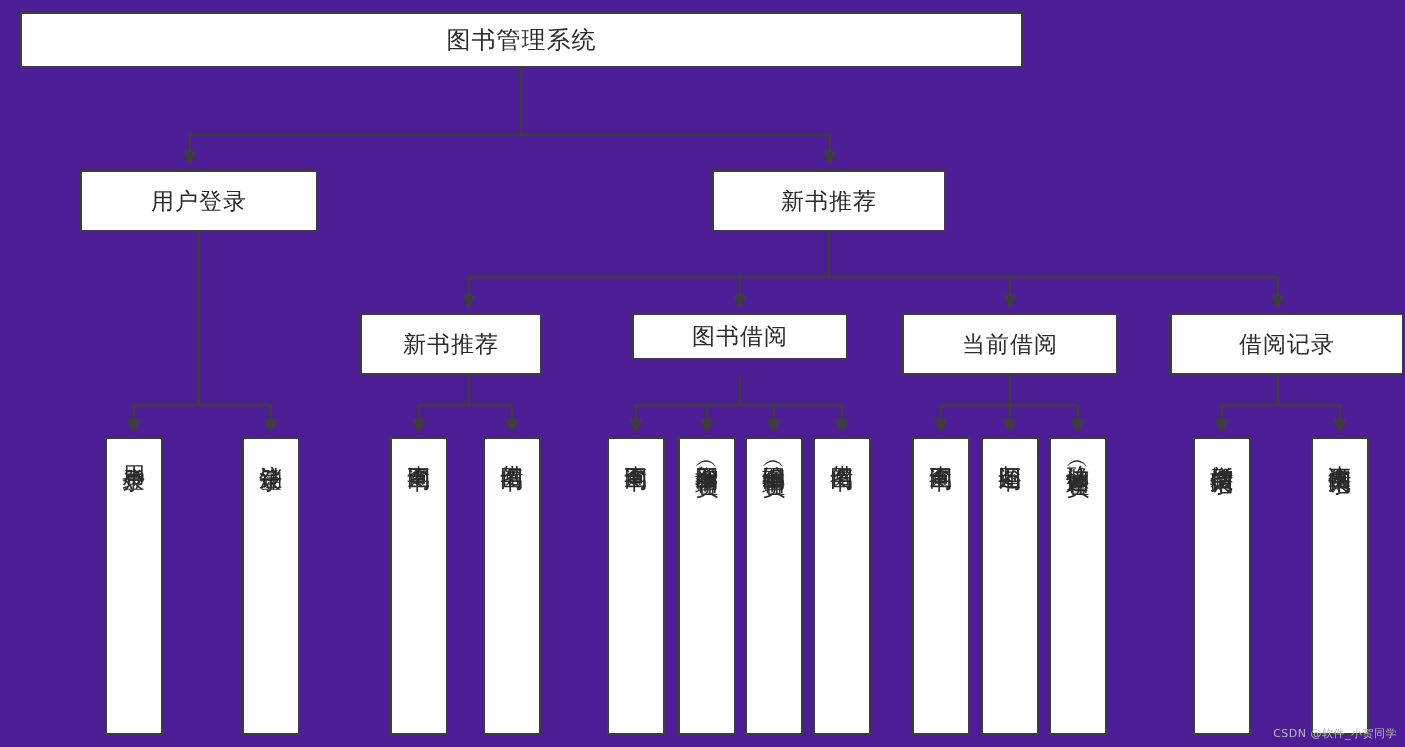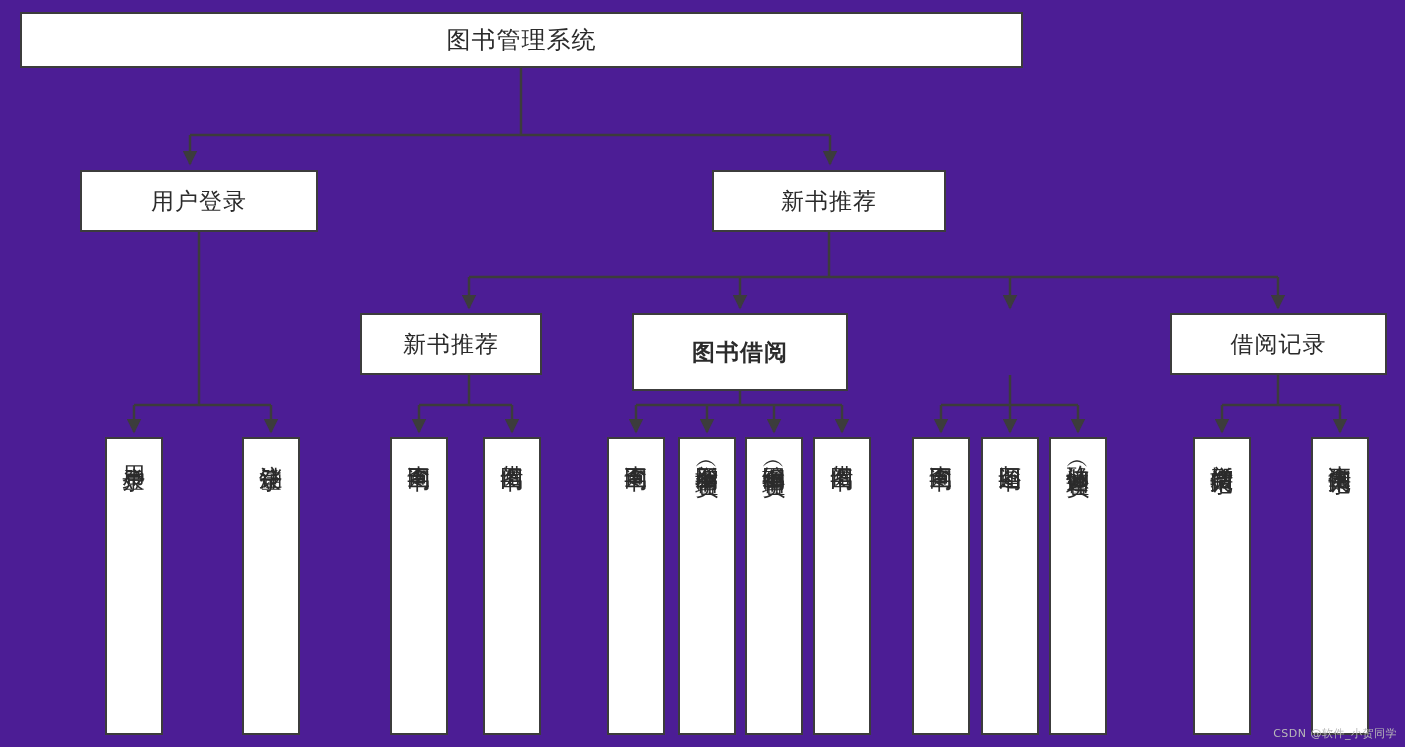--- a/index.html
+++ b/index.html
@@ -138,24 +138,27 @@
   <div class="node horizontal" style="left:80px; top:170px; width:238px; height:62px;">
     <span class="label">用户登录</span>
   </div>
   <div class="node horizontal" style="left:712px; top:170px; width:234px; height:62px;">
     <span class="label">新书推荐</span>
   </div>
 
   <div class="node horizontal" style="left:360px; top:313px; width:182px; height:62px;">
     <span class="label">新书推荐</span>
   </div>
-  <div class="node horizontal" style="left:632px; top:313px; width:216px; height:78px;font-weight:bold;">
+  <div class="node horizontal" style="left:632px; top:313px; width:216px; height:47px;">
     <span class="label">图书借阅</span>
   </div>
-  <div class="node horizontal" style="left:1170px; top:313px; width:217px; height:62px;">
+  <div class="node horizontal" style="left:902px; top:313px; width:216px; height:62px;">
+    <span class="label">当前借阅</span>
+  </div>
+  <div class="node horizontal" style="left:1170px; top:313px; width:234px; height:62px;">
     <span class="label">借阅记录</span>
   </div>
 
   <div class="node vertical" style="left:105px; top:437px; width:58px; height:298px;">
     <span class="label">用户登录</span>
   </div>
   <div class="node vertical" style="left:242px; top:437px; width:58px; height:298px;">
     <span class="label">注销登录</span>
   </div>
 

